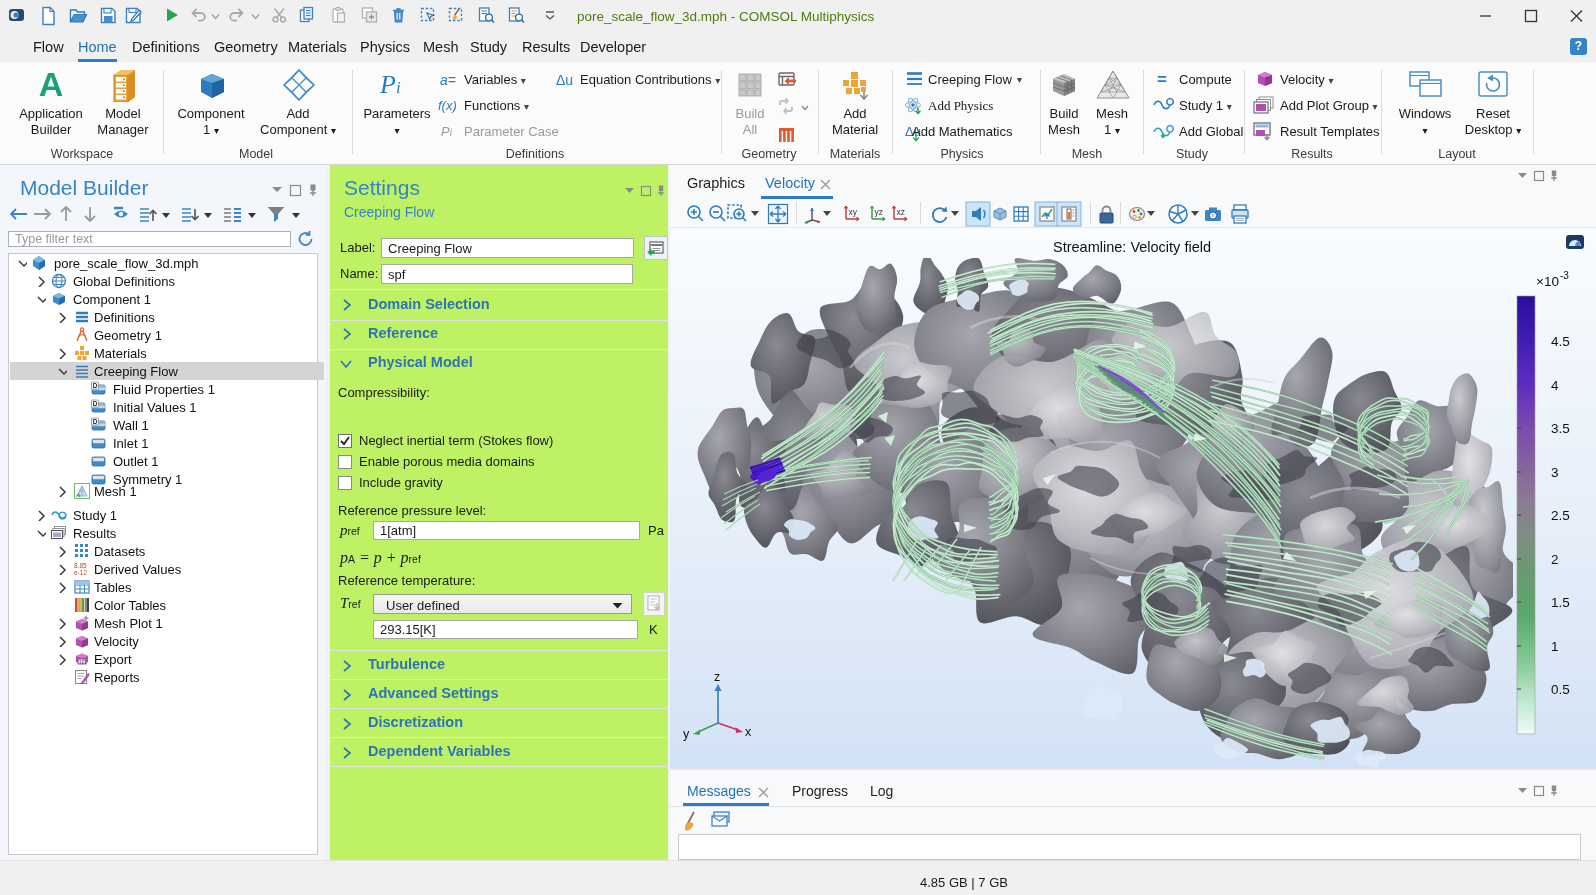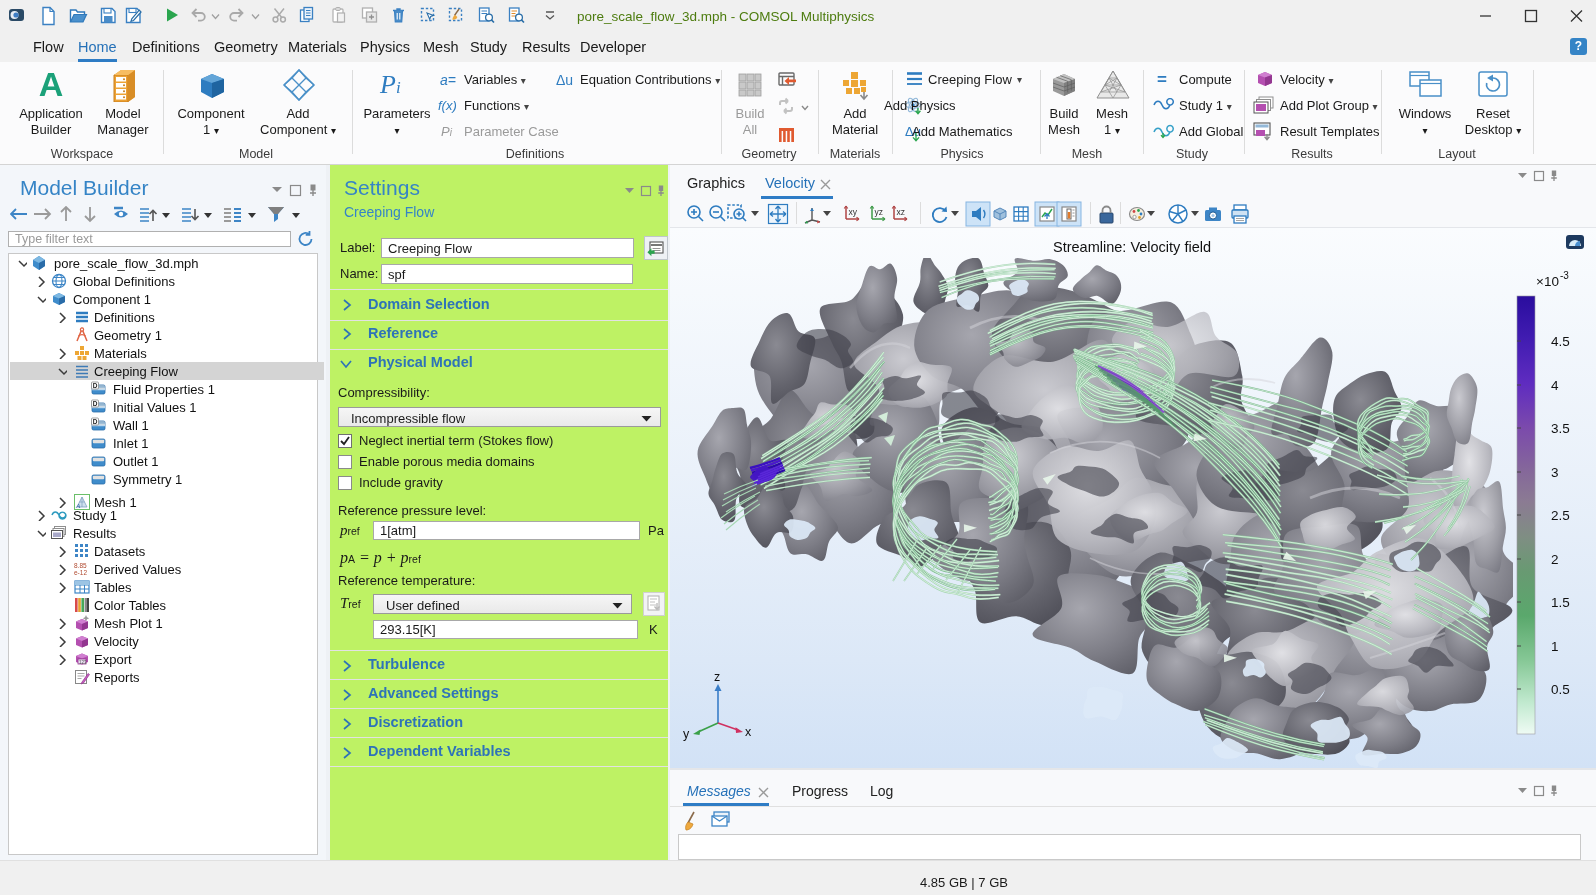--- a/index.html
+++ b/index.html
@@ -267,21 +267,21 @@
   <div class="rsmall" style="left:1017px; top:12px; font-size:10px; color:#444;">▾</div>
   <svg class="abs" style="left:905px; top:35px;" width="18" height="18" viewBox="0 0 18 18">
     <g fill="none" stroke="#8fb6d8" stroke-width="1.1">
         <ellipse cx="8" cy="8" rx="7.5" ry="3.2"></ellipse>
         <ellipse cx="8" cy="8" rx="7.5" ry="3.2" transform="rotate(60 8 8)"></ellipse>
         <ellipse cx="8" cy="8" rx="7.5" ry="3.2" transform="rotate(120 8 8)"></ellipse>
       </g>
     <circle cx="8" cy="8" r="1.8" fill="#2e7cc0"></circle>
     <path d="M13 11 v5 m-2.4 -2.2 l2.4 2.8 2.4 -2.8" stroke="#2aa54e" stroke-width="1.4" fill="none"></path>
   </svg>
-  <div class="rsmall" style="left:884px; top:36px;">Add Physics</div>
+  <div class="rsmall" style="left:928px; top:36px;font-family:Liberation Serif, serif;">Add Physics</div>
   <div class="abs" style="left:905px; top:62px; color:#2e7cc0; font-size:13px;">Δu</div>
   <path>
   <svg class="abs" style="left:911px; top:71px;" width="12" height="12" viewBox="0 0 12 12">
         <path d="M5 0 v7 m-3 -2.6 l3 3.4 3 -3.4" stroke="#2aa54e" stroke-width="1.3" fill="none"></path>
       </svg>
   <div class="rsmall" style="left:880px; top:62px;margin-left:32px;">Add Mathematics</div>
 
   
   <svg class="abs" style="left:1050px; top:9px;" width="28" height="28" viewBox="0 0 28 28">
     <path d="M3 8 L14 3 L25 8 L25 20 L14 25 L3 20 Z" fill="#9a9a9a"></path>
@@ -609,21 +609,21 @@
             <use href="#icoNode"></use>
           </svg>
           <span class="tt" style="left:103px">Outlet 1</span>
         </div>
       <div class="trow" style="top:216px;">
           <svg class="ti" style="left:81px" width="16" height="16">
             <use href="#icoNode"></use>
           </svg>
           <span class="tt" style="left:103px">Symmetry 1</span>
         </div>
-      <div class="trow" style="top:239px;">
+      <div class="trow" style="top:228px;">
           <svg class="tc" style="left:47px" width="14" height="14">
             <use href="#chevR"></use>
           </svg>
           <svg class="ti" style="left:64px" width="16" height="16">
             <use href="#icoMesh1"></use>
           </svg>
           <span class="tt" style="left:84px">Mesh 1</span>
         </div>
       <div class="trow" style="top:252px;">
           <svg class="tc" style="left:26px" width="14" height="14">
@@ -747,26 +747,20 @@
       </div>
     <div class="sechdr abs" style="left:38px; top:160px;">Reference</div>
     <div class="abs" style="left:0; top:184px; width:338px; height:1px; background:#e2e2e2;"></div>
     <div class="abs" style="left:9px; top:192px;">
         <svg width="14" height="14" viewBox="0 0 14 14">
           <path d="M2 4 L7 10 L12 4" fill="none" stroke="#2e73b8" stroke-width="1.7"></path>
         </svg>
       </div>
     <div class="sechdr abs" style="left:38px; top:189px;">Physical Model</div>
     <div class="abs" style="left:8px; top:220px;">Compressibility:</div>
-    <div class="abs" style="left:8px; top:242px; width:323px; height:20px; background:linear-gradient(#f6f6f6,#e9e9e9); border:1px solid #9a9a9a;">
-      <div class="abs" style="left:12px; top:3px;">Incompressible flow</div>
-      <svg class="abs" style="right:8px; top:7px;" width="11" height="8" viewBox="0 0 11 8">
-          <path d="M0.5 1 L5.5 6.5 L10.5 1 Z" fill="#222"></path>
-        </svg>
-    </div>
     <div class="abs" style="left:8px; top:269px; width:14px; height:14px; background:#fff; border:1px solid #707070;">
       <svg width="12" height="12" viewBox="0 0 12 12">
           <path d="M2 6 L5 9 L10 2" fill="none" stroke="#222" stroke-width="1.8"></path>
         </svg>
     </div>
     <div class="abs" style="left:29px; top:268px;">Neglect inertial term (Stokes flow)</div>
     <div class="abs" style="left:8px; top:290px; width:14px; height:14px; background:#fff; border:1px solid #8a8a8a;"></div>
     <div class="abs" style="left:29px; top:289px;">Enable porous media domains</div>
     <div class="abs" style="left:8px; top:311px; width:14px; height:14px; background:#fff; border:1px solid #8a8a8a;"></div>
     <div class="abs" style="left:29px; top:310px;">Include gravity</div>
@@ -1491,21 +1485,21 @@
 </g>
 <g transform="translate(896,7)">
 <rect x="0" y="0" width="18" height="14" rx="3" fill="#1d3a5f"></rect>
 <path d="M3 11 a6 6 0 0 1 12 0 z" fill="#d8ecf8"></path>
             <path d="M9 11 a5 5 0 0 1 5 -5 l0 5 z" fill="#4a90d0"></path>
 </g>
 </svg>
     </div>
     <div class="abs" style="left:0; top:603px; width:926px; height:2px; background:#e4e6e9;"></div>
 
-    <div class="abs" style="left:17px; top:618px; font-size:14px; color:#2571b8;font-style:italic;">Messages</div>
+    <div class="abs" style="left:17px; top:618px; font-size:14px; color:#2571b8;">Messages</div>
     <svg class="abs" style="left:88px; top:622px;" width="11" height="11" viewBox="0 0 11 11">
         <path d="M1 1 L10 10 M10 1 L1 10" stroke="#9a9a9a" stroke-width="1.4"></path>
       </svg>
     <div class="abs" style="left:13px; top:638px; width:86px; height:3px; background:#2e7cc5;"></div>
     <div class="abs" style="left:122px; top:618px; font-size:14px; color:#222;">Progress</div>
     <div class="abs" style="left:200px; top:618px; font-size:14px; color:#222;">Log</div>
     <div class="abs" style="left:0; top:641px; width:926px; height:1px; background:#e0e0e0;"></div>
     <svg class="abs" style="left:14px; top:646px;" width="60" height="20" viewBox="0 0 60 20">
       <g>
           <path d="M10 1 L4 12" stroke="#8a6a4a" stroke-width="1.6"></path>

